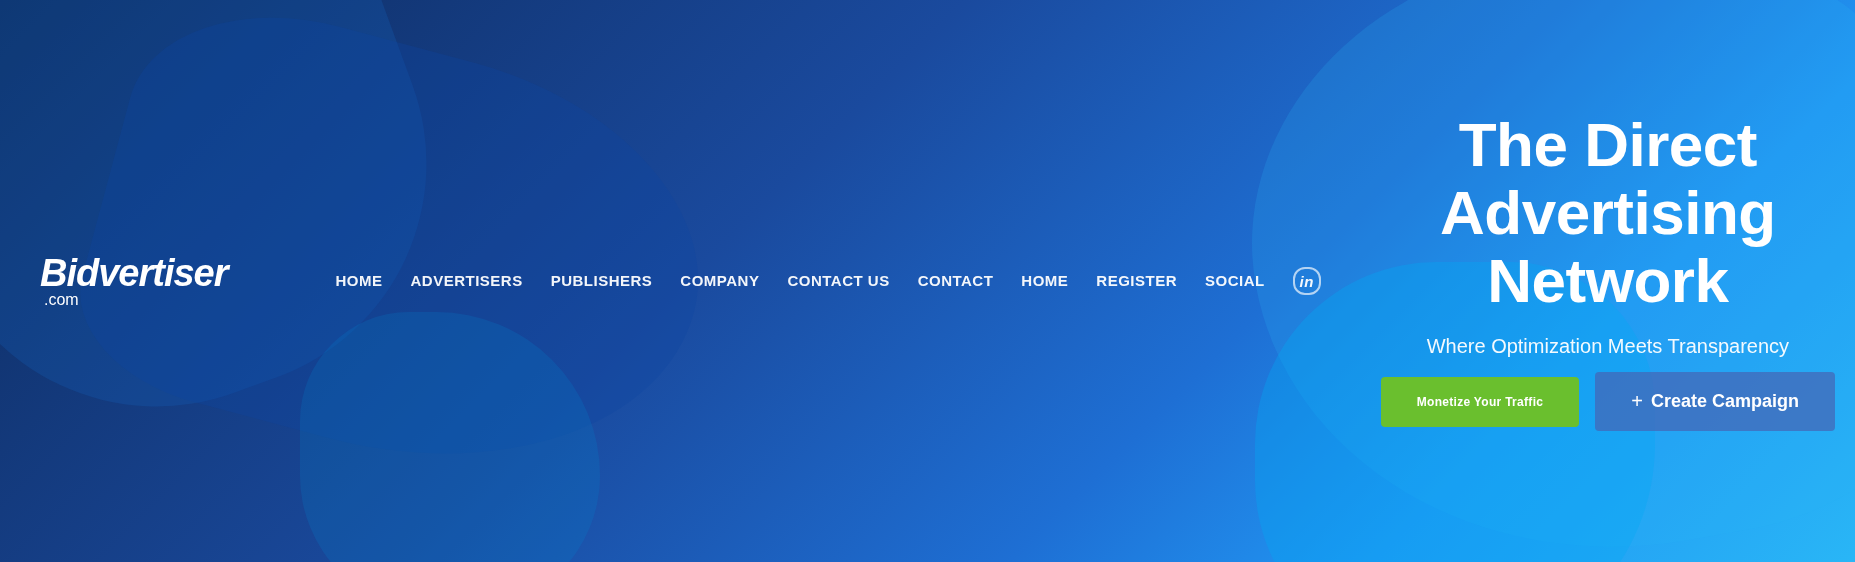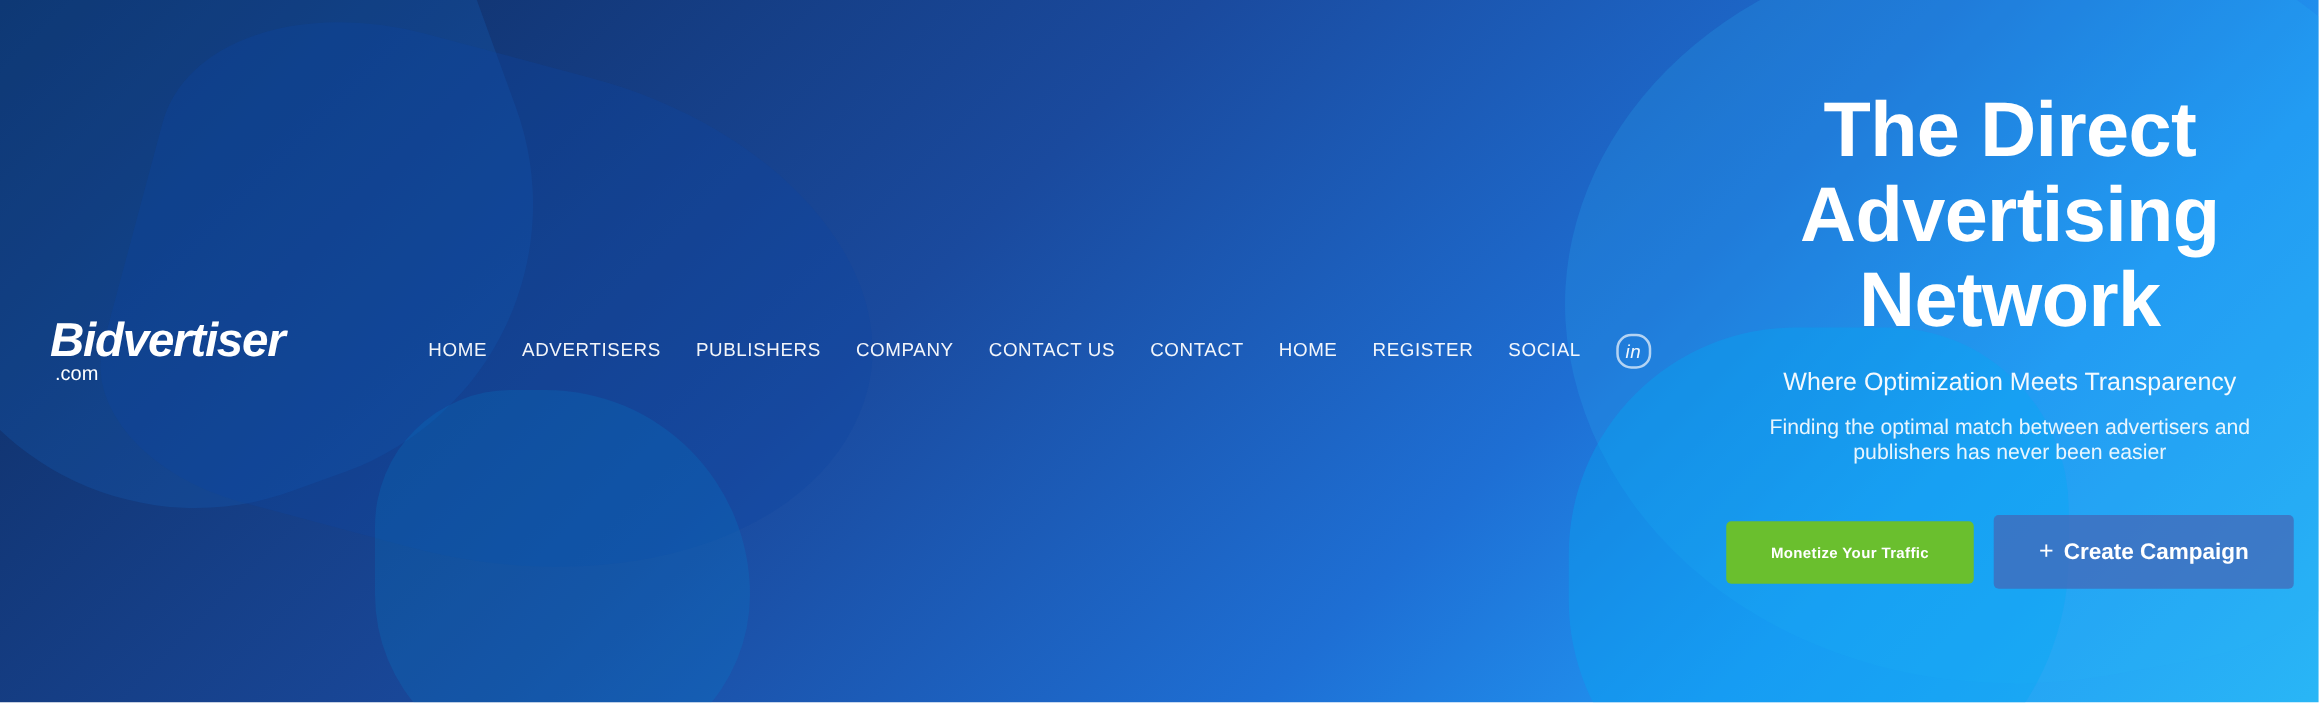--- a/index.html
+++ b/index.html
@@ -120,21 +120,21 @@
       display: flex;
       align-items: center;
       gap: 28px;
       list-style: none;
     }
 
     .nav-links li a {
       color: #ffffff;
       text-decoration: none;
       font-size: 15px;
-      font-weight: 400;
+      font-weight: 700;
       letter-spacing: 0.5px;
       opacity: 0.95;
       white-space: nowrap;
     }
 
     .linkedin-icon {
       display: inline-flex;
       align-items: center;
       justify-content: center;
       width: 28px;
@@ -273,21 +273,20 @@
       </li>
       <li>
         <a href="#" class="linkedin-icon">in</a>
       </li>
     </ul>
   </nav>
 
   <div class="hero-content">
     <h1 class="hero-title">The Direct Advertising Network</h1>
     <h2 class="hero-subtitle">Where Optimization Meets Transparency</h2>
-    <p class="hero-desc">Finding the optimal match between advertisers and publishers has never been easier</p>
     <div class="hero-buttons">
       <button class="btn-monetize">Monetize Your Traffic</button>
       <button class="btn-campaign">
         <span class="btn-campaign-plus">+</span>
         <span>Create Campaign</span>
       </button>
     </div>
   </div>
 </div>
 

